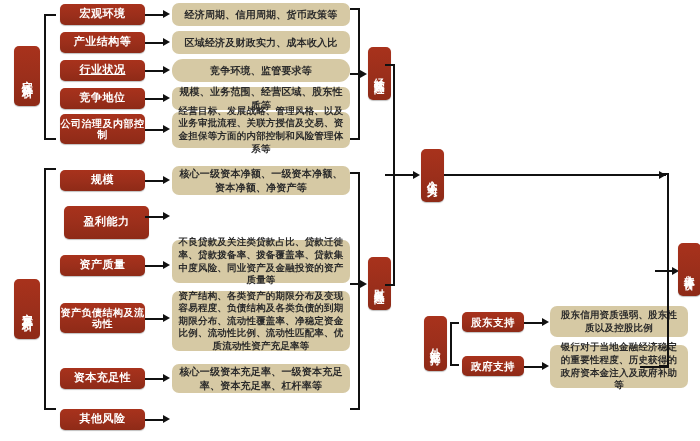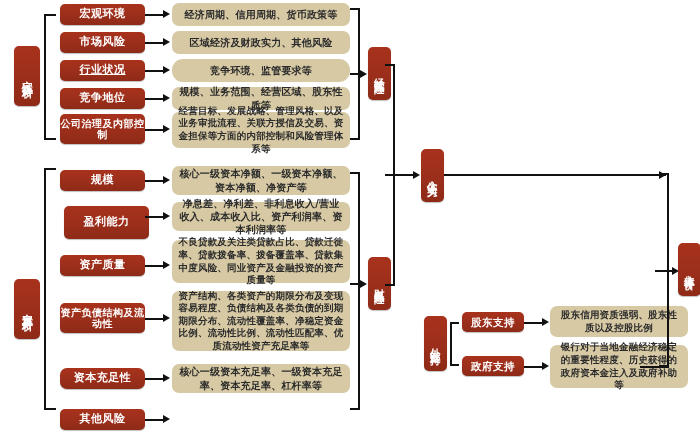--- a/index.html
+++ b/index.html
@@ -90,24 +90,24 @@
 
   <div class="redbox vert" style="left:14px; top:46px; width:26px; height:60px; font-size:11px;">定性分析</div>
 
   <div class="bracket" style="left:44px; top:14px; width:12px; height:126px;"></div>
 
   <div class="redbox" style="left:60px; top:4px; width:85px; height:21px; font-size:11px;">宏观环境</div>
   <div class="hline" style="left:145px; top:13.5px; width:20px;"></div>
   <div class="arrowR" style="left:163px; top:10px;"></div>
   <div class="tanbox" style="left:172px; top:3px; width:178px; height:23px; font-size:10px;">经济周期、信用周期、货币政策等</div>
 
-  <div class="redbox" style="left:60px; top:32px; width:85px; height:21px; font-size:11px;">市场风险</div>
+  <div class="redbox" style="left:60px; top:32px; width:85px; height:21px; font-size:11px;">产业结构等</div>
   <div class="hline" style="left:145px; top:41.5px; width:20px;"></div>
   <div class="arrowR" style="left:163px; top:38px;"></div>
-  <div class="tanbox" style="left:172px; top:31px; width:178px; height:23px; font-size:10px;">区域经济及财政实力、其他风险</div>
+  <div class="tanbox" style="left:172px; top:31px; width:178px; height:23px; font-size:10px;">区域经济及财政实力、成本收入比</div>
 
   <div class="redbox" style="left:60px; top:60px; width:85px; height:21px; font-size:11px;text-decoration:underline;">行业状况</div>
   <div class="hline" style="left:145px; top:69.5px; width:20px;"></div>
   <div class="arrowR" style="left:163px; top:66px;"></div>
   <div class="tanbox" style="left:172px; top:59px; width:178px; height:23px; font-size:10px;border-radius:11px;">竞争环境、监管要求等</div>
 
   <div class="redbox" style="left:60px; top:88px; width:85px; height:21px; font-size:11px;">竞争地位</div>
   <div class="hline" style="left:145px; top:97.5px; width:20px;"></div>
   <div class="arrowR" style="left:163px; top:94px;"></div>
   <div class="tanbox" style="left:172px; top:87px; width:178px; height:23px; font-size:10px;">规模、业务范围、经营区域、股东性质等</div>
@@ -126,33 +126,32 @@
   <div class="bracket" style="left:44px; top:168px; width:12px; height:242px;"></div>
 
   <div class="redbox" style="left:60px; top:170px; width:85px; height:21px; font-size:11px;">规模</div>
   <div class="hline" style="left:145px; top:179.5px; width:20px;"></div>
   <div class="arrowR" style="left:163px; top:176px;"></div>
   <div class="tanbox" style="left:172px; top:166px; width:178px; height:29px; font-size:10px;">核心一级资本净额、一级资本净额、资本净额、净资产等</div>
 
   <div class="redbox" style="left:64px; top:206px; width:85px; height:33px; font-size:11px;">盈利能力</div>
   <div class="hline" style="left:145px; top:215.5px; width:20px;"></div>
   <div class="arrowR" style="left:163px; top:212px;"></div>
-  <div class="tanbox" style="left:172px; top:202px; width:178px; height:29px; font-size:10px;">净息差、净利差、非利息收入/营业收入、成本收入比、资产利润率、资本利润率等</div>
 
   <div class="redbox" style="left:60px; top:255px; width:85px; height:21px; font-size:11px;">资产质量</div>
   <div class="hline" style="left:145px; top:264.5px; width:20px;"></div>
   <div class="arrowR" style="left:163px; top:261px;"></div>
   <div class="tanbox" style="left:172px; top:240px; width:178px; height:43px; font-size:9.5px;">不良贷款及关注类贷款占比、贷款迁徙率、贷款拨备率、拨备覆盖率、贷款集中度风险、同业资产及金融投资的资产质量等</div>
 
   <div class="redbox" style="left:60px; top:303px; width:85px; height:30px; font-size:10px;">资产负债结构及流动性</div>
   <div class="hline" style="left:145px; top:317.5px; width:20px;"></div>
   <div class="arrowR" style="left:163px; top:314px;"></div>
   <div class="tanbox" style="left:172px; top:291px; width:178px; height:60px; font-size:9.5px;">资产结构、各类资产的期限分布及变现容易程度、负债结构及各类负债的到期期限分布、流动性覆盖率、净稳定资金比例、流动性比例、流动性匹配率、优质流动性资产充足率等</div>
 
-  <div class="redbox" style="left:60px; top:368px; width:85px; height:21px; font-size:11px;border-radius:7px;">资本充足性</div>
+  <div class="redbox" style="left:60px; top:368px; width:85px; height:21px; font-size:11px;">资本充足性</div>
   <div class="hline" style="left:145px; top:377.5px; width:20px;"></div>
   <div class="arrowR" style="left:163px; top:374px;"></div>
   <div class="tanbox" style="left:172px; top:364px; width:178px; height:29px; font-size:10px;">核心一级资本充足率、一级资本充足率、资本充足率、杠杆率等</div>
 
   <div class="redbox" style="left:60px; top:409px; width:85px; height:21px; font-size:11px;">其他风险</div>
   <div class="hline" style="left:145px; top:418.5px; width:20px;"></div>
   <div class="arrowR" style="left:163px; top:415px;"></div>
 
   <div class="bracket-r" style="left:350px; top:172px; width:10px; height:238px;"></div>
   <div class="hline" style="left:350px; top:283px; width:14px;"></div>

